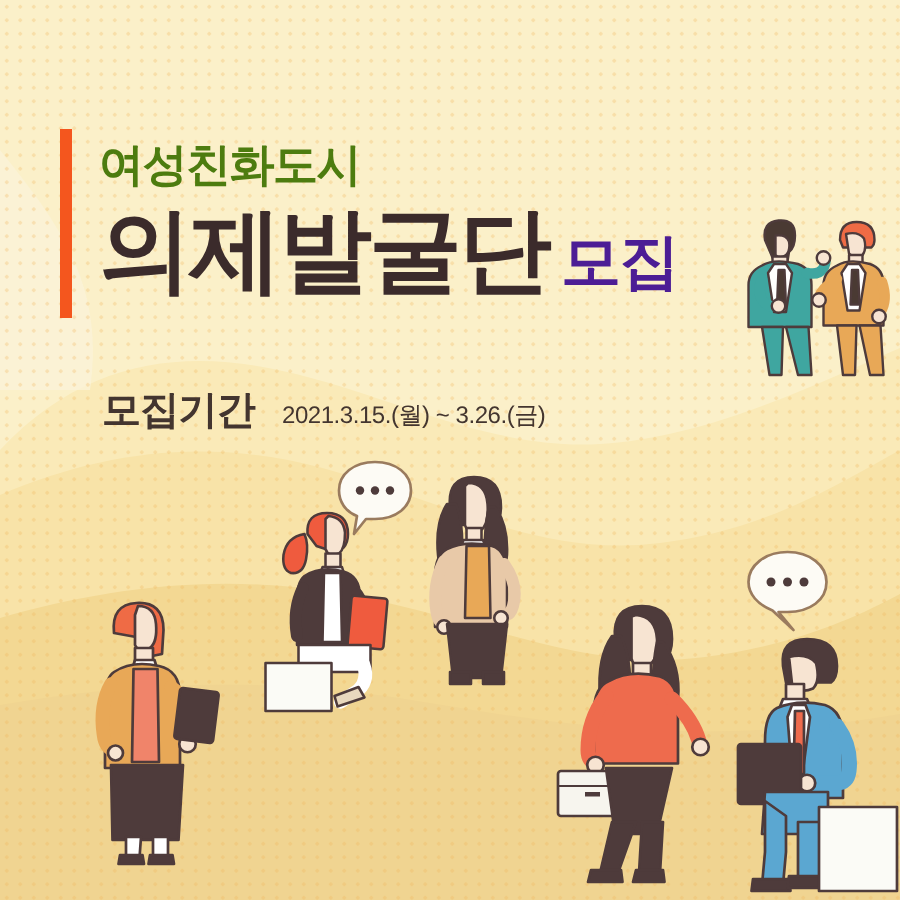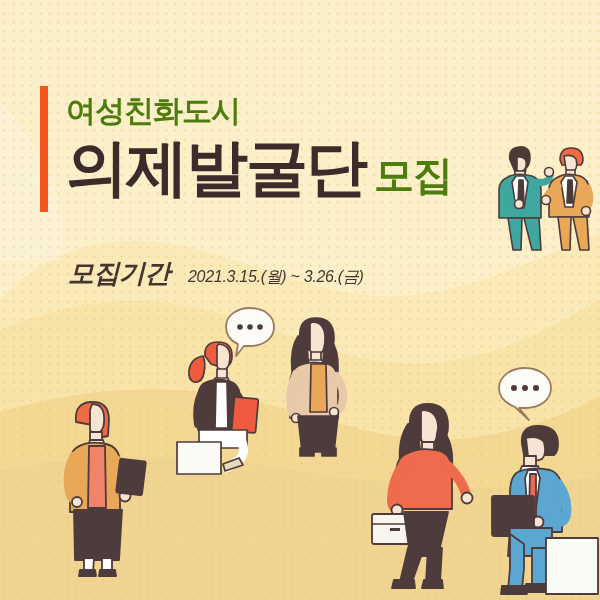--- a/index.html
+++ b/index.html
@@ -39,28 +39,28 @@
     letter-spacing:-1px;white-space:nowrap;
   }
   .title-line2{
     display:flex;align-items:flex-end;white-space:nowrap;margin-top:-2px;
   }
   .title-main{
     font-size:62px;line-height:68px;font-weight:bold;color:#3B2B2B;
     letter-spacing:-2px;
   }
   .title-sub{
-    font-size:40px;line-height:46px;font-weight:bold;color:#4d7c0f;
+    font-size:40px;line-height:46px;font-weight:bold;color:#4c1d95;
     letter-spacing:-1px;margin-left:8px;padding-bottom:4px;
   }
 
   
   .date-row{
     position:absolute;left:68px;top:256px;
-    display:flex;align-items:baseline;white-space:nowrap;font-style:italic;
+    display:flex;align-items:baseline;white-space:nowrap;
   }
   .date-label{
     font-size:26px;font-weight:bold;color:#43352F;letter-spacing:-0.5px;
   }
   .date-value{
     font-size:16px;font-weight:normal;color:#43352F;margin-left:18px;letter-spacing:-0.3px;
   }
 
   
   .figure{position:absolute;}

